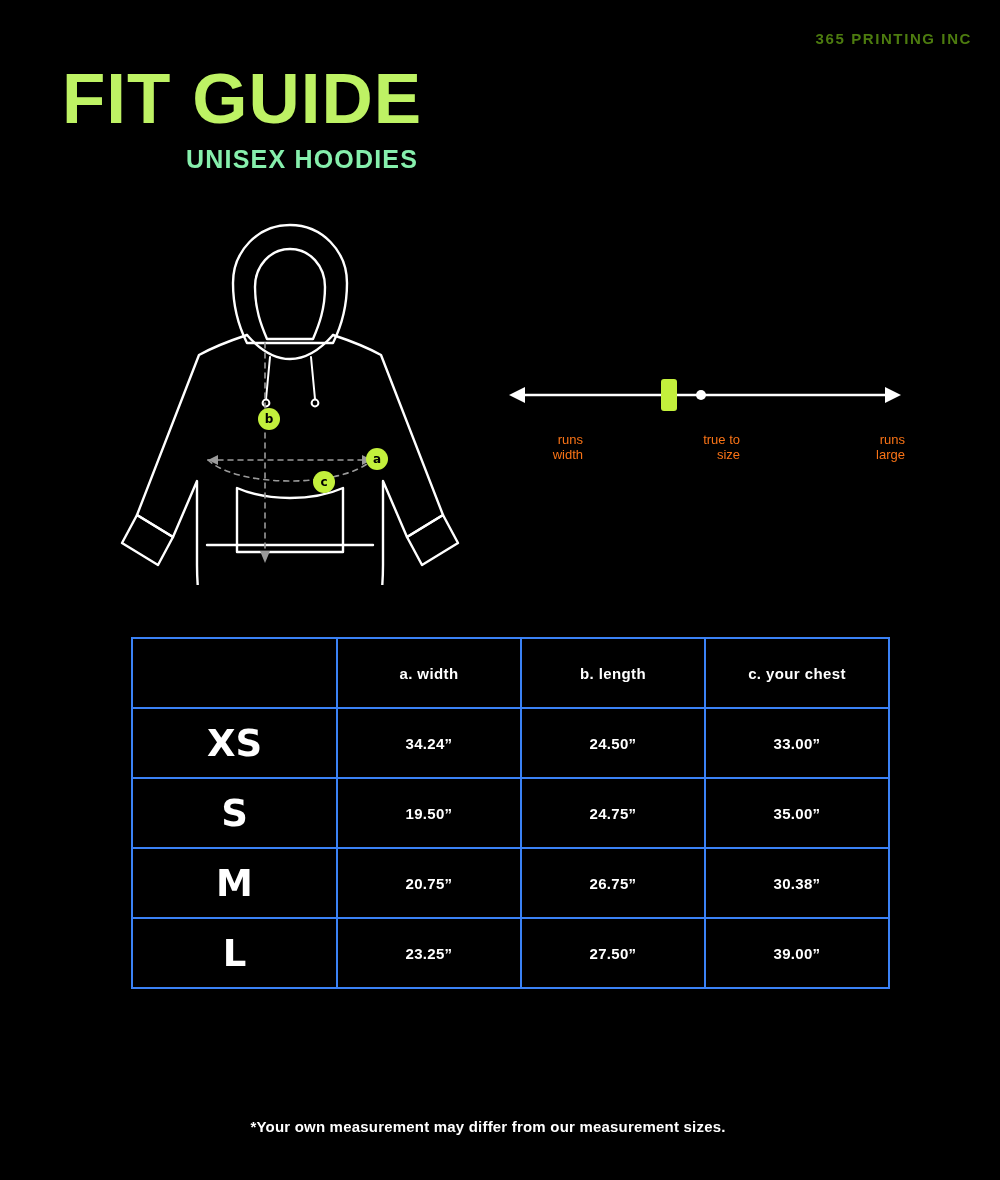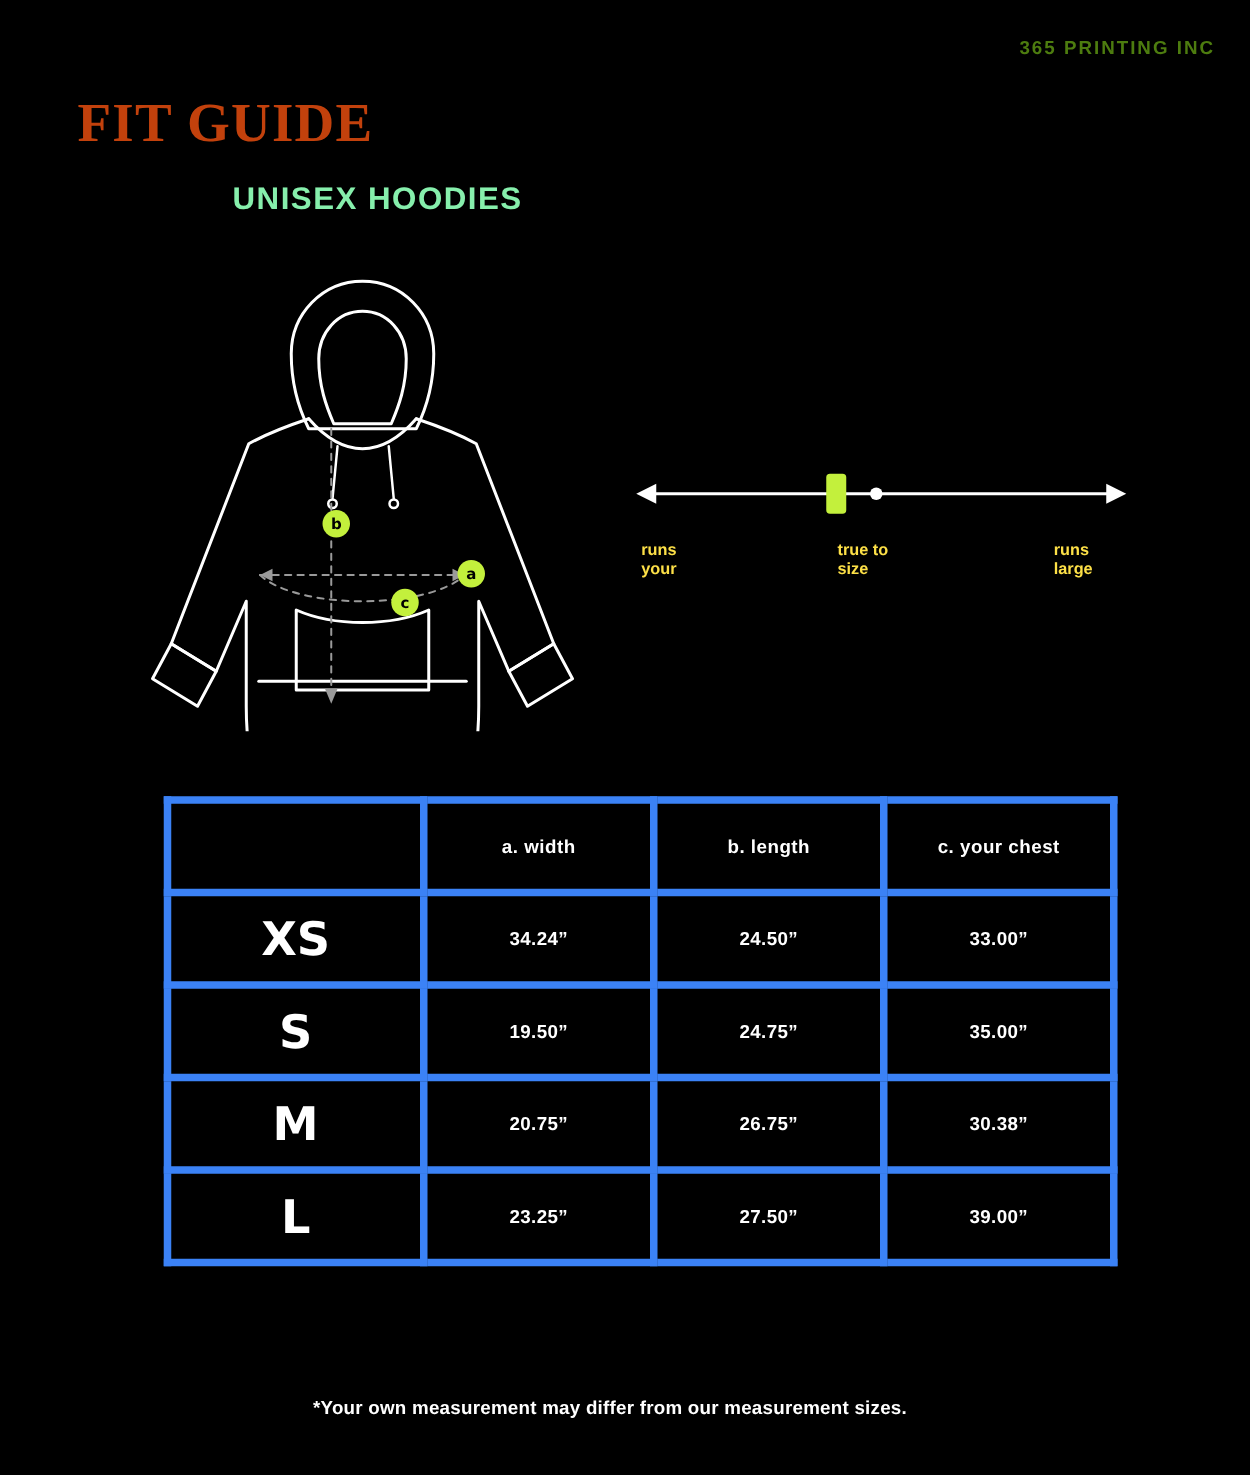--- a/index.html
+++ b/index.html
@@ -21,26 +21,26 @@
     right: 28px;
     font-size: 15px;
     font-weight: bold;
     letter-spacing: 1.6px;
     color: #4d7c0f;
   }
   .title {
     position: absolute;
     top: 68px;
     left: 62px;
-    font-size: 44px;
+    font-size: 71px;
     line-height: 62px;
     font-weight: bold;
     letter-spacing: 1px;
-    color: #c2410c;
-    font-family: Liberation Serif, serif;
+    color: #bef264;
+    font-family: Liberation Sans, sans-serif;
   }
   .subtitle {
     position: absolute;
     top: 145px;
     left: 186px;
     font-size: 25px;
     font-weight: bold;
     letter-spacing: 1.2px;
     color: #86efac;
   }
@@ -78,43 +78,43 @@
   .scale-labels {
     position: absolute;
     top: 432px;
     left: 505px;
     width: 400px;
     height: 40px;
   }
   .scale-label {
     position: absolute;
     font-size: 13px;
-    font-weight: bold;
+    font-weight: normal;
     line-height: 15px;
-    color: #fde047;
-    text-align: left;
+    color: #f97316;
+    text-align: right;
   }
   .lbl-small { left: 8px; top: 0; width: 70px; }
   .lbl-true  { left: 165px; top: 0; width: 70px; }
   .lbl-large { left: 338px; top: 0; width: 62px; }
 
   
   .table-wrap {
     position: absolute;
     left: 131px;
     top: 637px;
     width: 757px;
   }
   table.sizes {
     border-collapse: collapse;
     width: 757px;
     table-layout: fixed;
   }
   table.sizes td, table.sizes th {
-    border: 6px solid #3b82f6;
+    border: 2px solid #3b82f6;
     height: 66px;
     text-align: center;
     vertical-align: middle;
     color: #ffffff;
   }
   table.sizes th {
     font-size: 15px;
     font-weight: bold;
     letter-spacing: .4px;
   }
@@ -198,21 +198,21 @@
     </g>
     <polygon points="4,25 20,17 20,33" fill="#ffffff"></polygon>
     <polygon points="396,25 380,17 380,33" fill="#ffffff"></polygon>
     <rect x="156" y="9" width="16" height="32" rx="3" fill="#c3f03c"></rect>
     <circle cx="196" cy="25" r="5" fill="#ffffff"></circle>
   </svg>
 </div>
 <div class="scale-labels">
   <div class="scale-label lbl-small">
     <span>runs</span><br>
-    <span>your</span>
+    <span>width</span>
   </div>
   <div class="scale-label lbl-true">
     <span>true to</span><br>
     <span>size</span>
   </div>
   <div class="scale-label lbl-large">
     <span>runs</span><br>
     <span>large</span>
   </div>
 </div>

